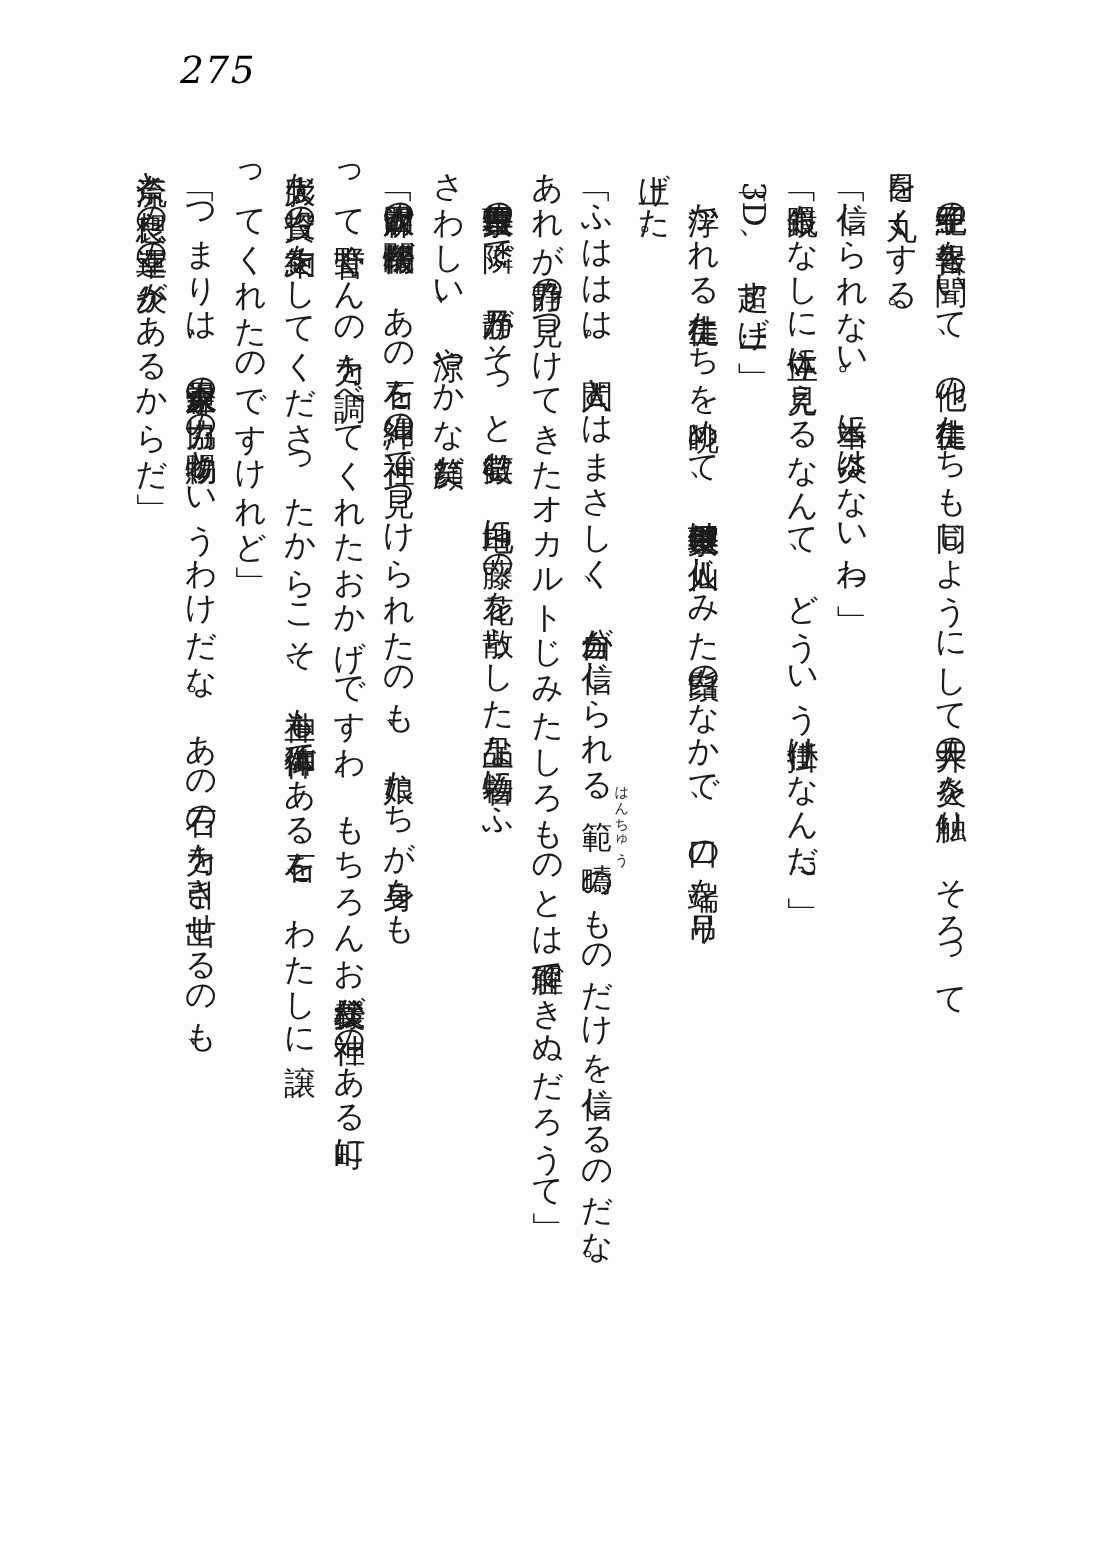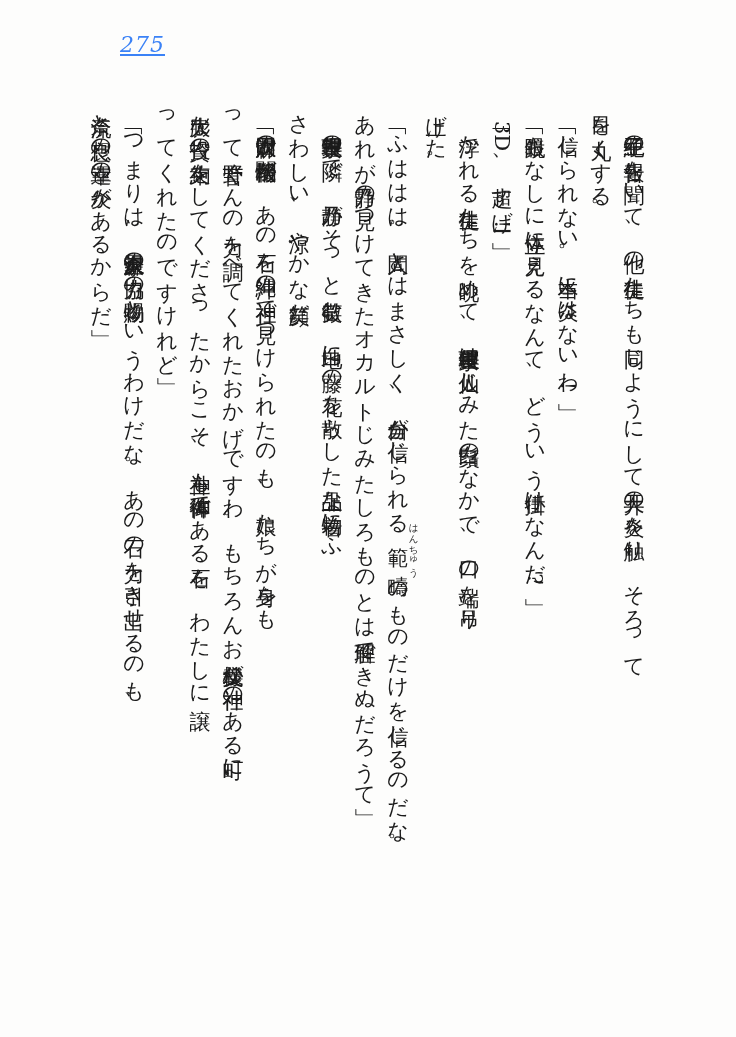--- a/index.html
+++ b/index.html
@@ -12,24 +12,23 @@
     height: 1037px;
     background: #fdfdfc;
     font-family: "DejaVu Serif", "Liberation Serif", serif;
     overflow: hidden;
   }
   .page-number {
     position: absolute;
     left: 120px;
     top: 32px;
     font-style: italic;
-    font-size: 22px;
+    font-size: 25px;
     letter-spacing: 1px;
-    color: #3b82f6;
-    text-decoration: underline;
+    color: #000000;
   }
   .text-block {
     position: absolute;
     top: 100px;
     left: 89px;
     width: 561px;
     height: 833px;
     writing-mode: vertical-rl;
     -webkit-writing-mode: vertical-rl;
     text-orientation: mixed;

